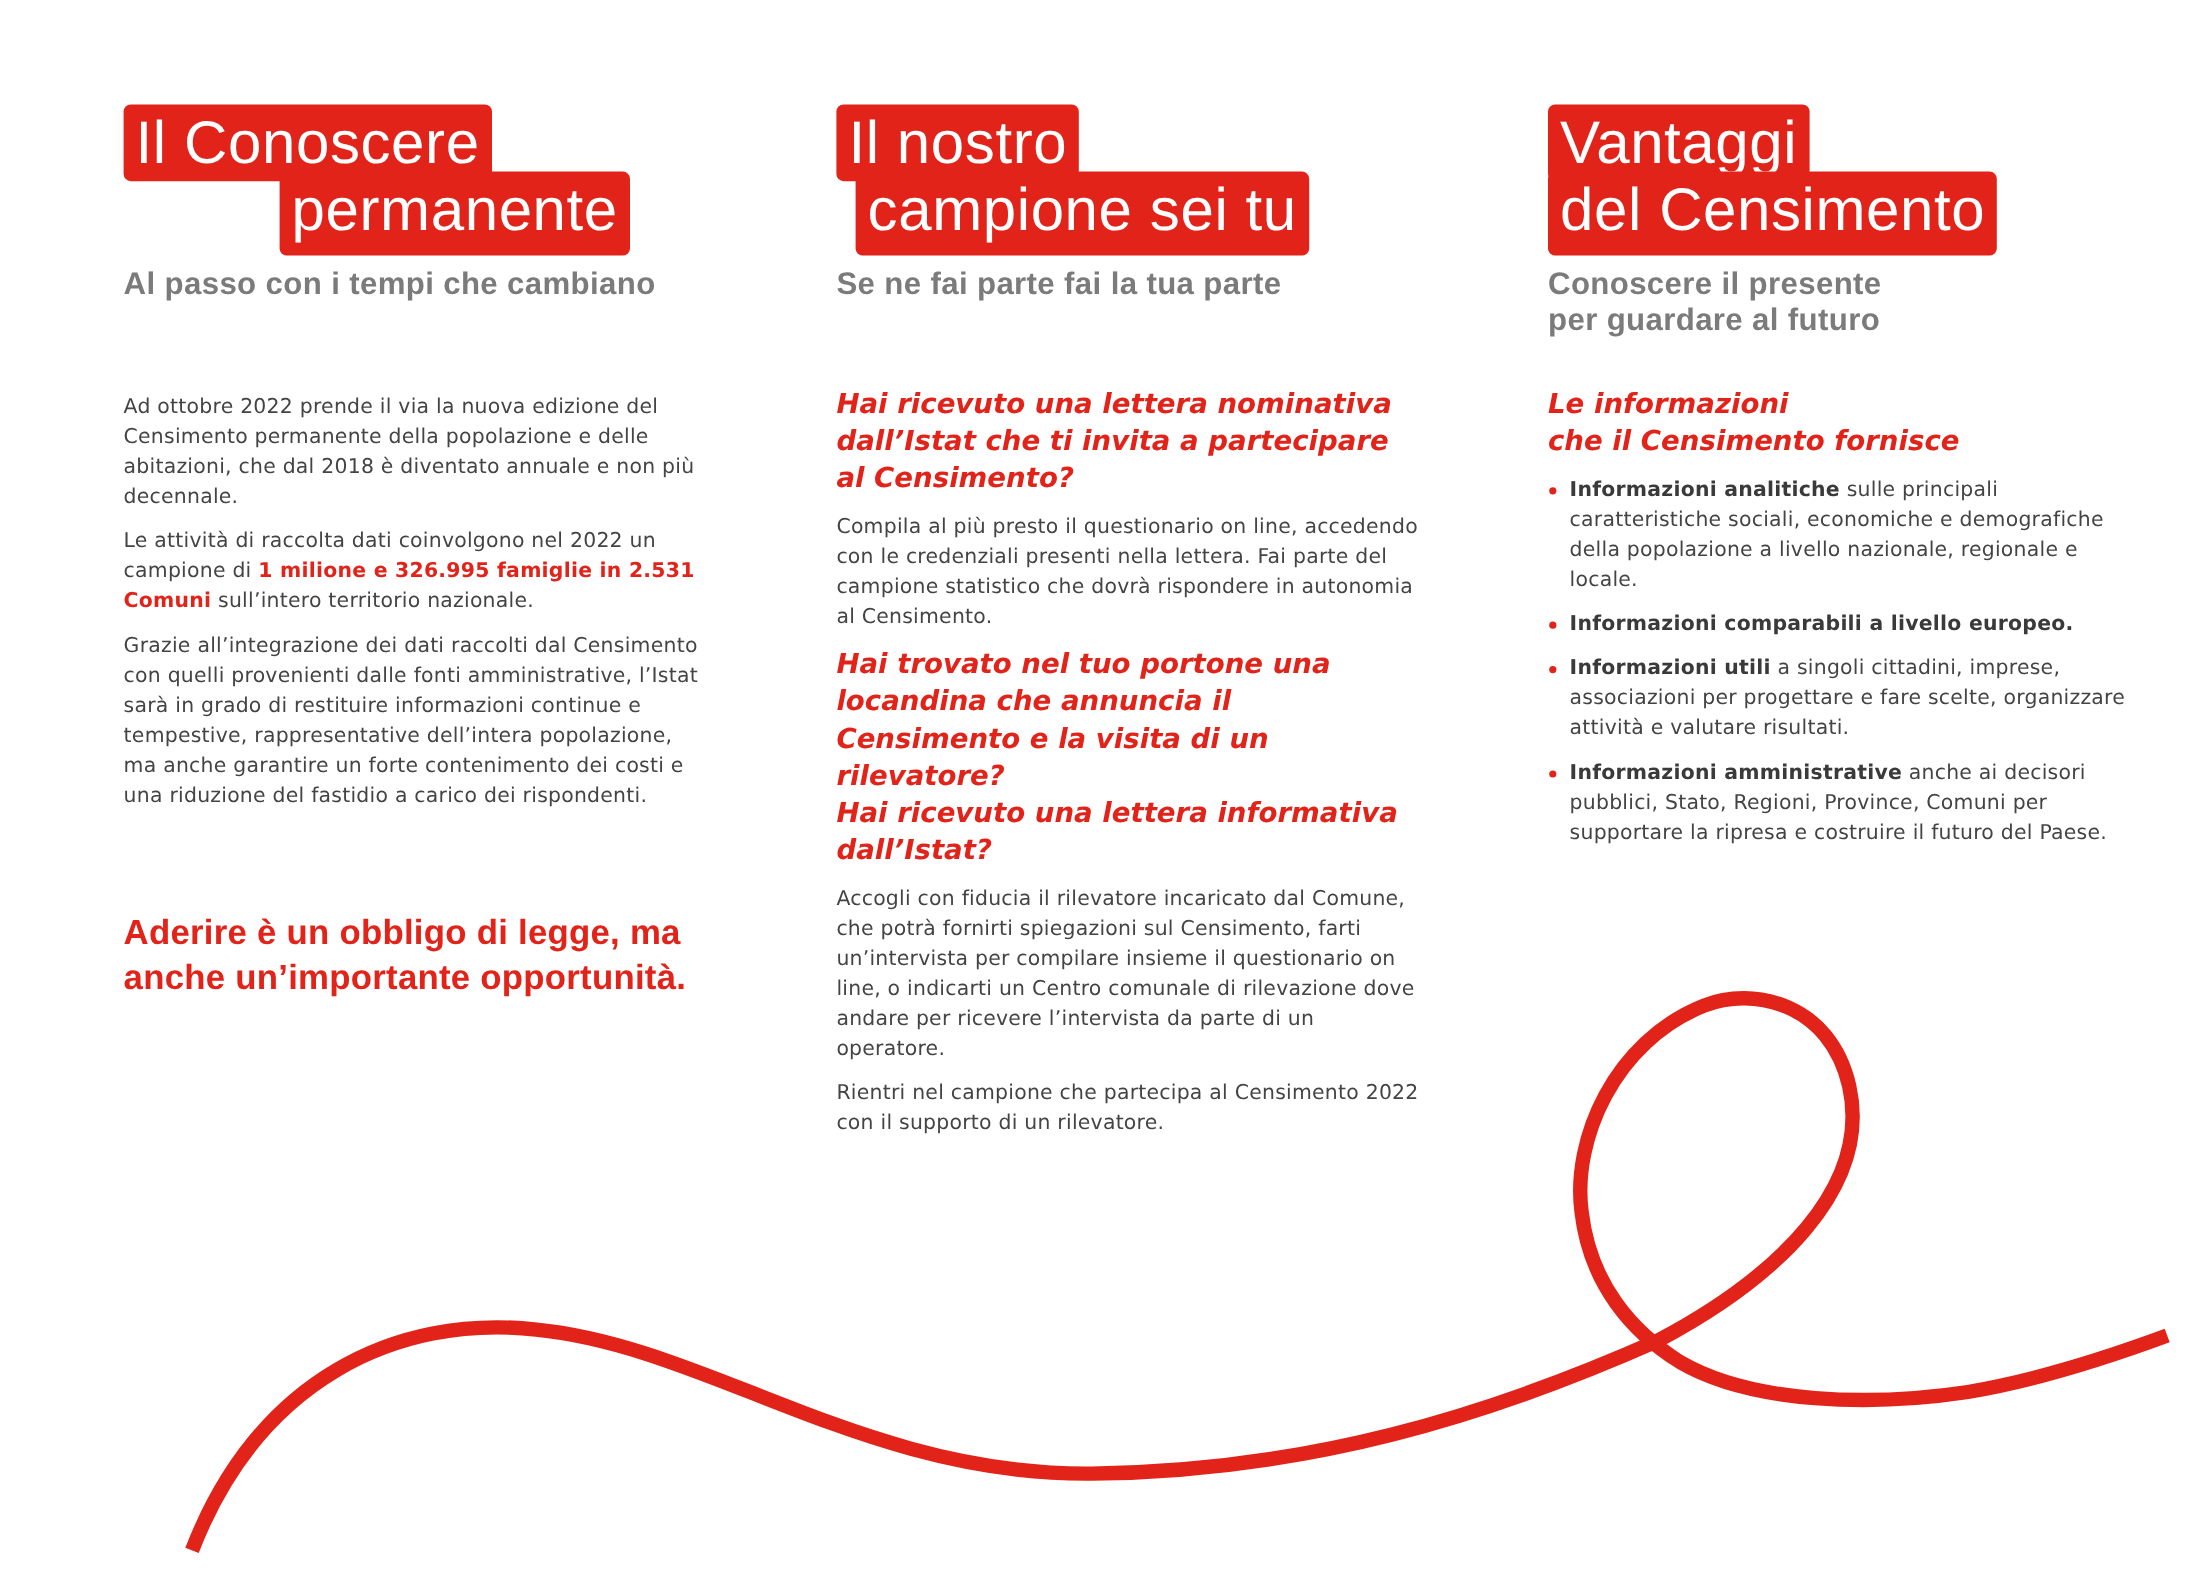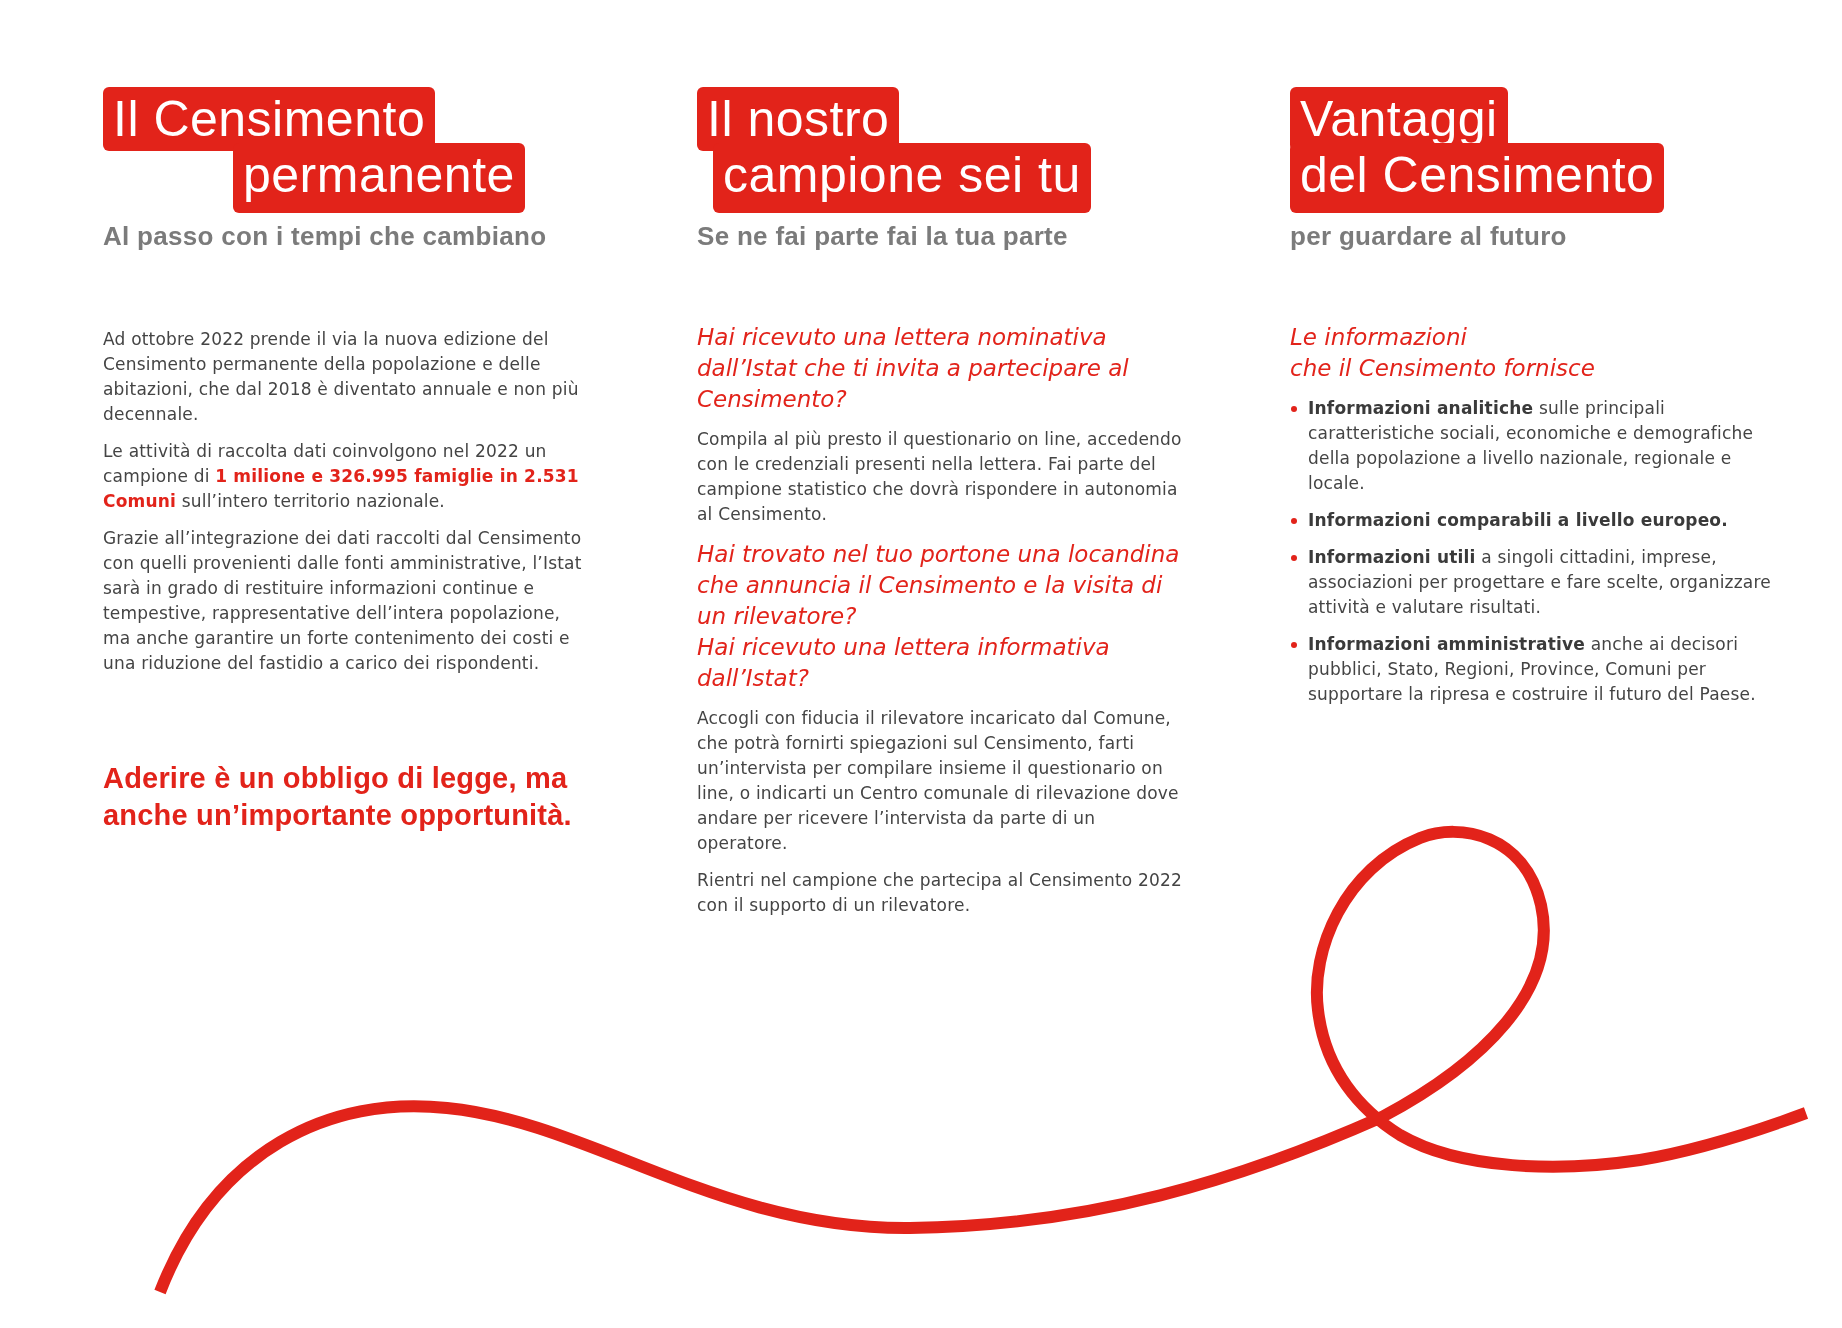--- a/index.html
+++ b/index.html
@@ -24,21 +24,21 @@
               font-size: 26px; line-height: 30px; margin: 0; letter-spacing: 0.3px; }
 
   .body { position: absolute; left: 0; width: 490px; }
   .col1 .body { top: 240px; }
   .col2 .body { top: 235px; }
   .col3 .body { top: 235px; }
 
   p.txt { margin: 0 0 12px 0; font-size: 17px; line-height: 25px; color: #444444; letter-spacing: 0.2px; }
   .hl { color: var(--red, #e2231a); font-weight: bold; }
   .q { font-style: italic; color: var(--red, #e2231a); font-size: 23px; line-height: 31px; margin: 0 0 12px 0;
-       font-family: "DejaVu Sans", sans-serif; font-weight: normal; }
+       font-family: "DejaVu Sans", sans-serif; font-weight: bold; }
   .q2 { }
   .cta { color: var(--red, #e2231a); font-weight: bold; font-size: 29px; line-height: 37px;
          font-family: "Liberation Sans", sans-serif; margin-top: 84px; letter-spacing: 0.2px; }
 
   ul.bul { list-style: none; margin: 0; padding: 0; }
   ul.bul li { position: relative; padding-left: 18px; margin-bottom: 12px; font-size: 17px; line-height: 25px; color: #444444; letter-spacing: 0.2px; }
   ul.bul li .dot { position: absolute; left: 1px; top: 10px; width: 6px; height: 6px; border-radius: 50%; background: var(--red, #e2231a); }
   ul.bul li b { color: #3a3a3a; }
 
   svg.ribbon { position: absolute; left: 0; top: 0; width: 1842px; height: 1328px; pointer-events: none; }
@@ -54,21 +54,21 @@
            C 1480 1065, 1560 990, 1541 905
            C 1525 835, 1460 822, 1420 838
            C 1345 868, 1310 950, 1318 1010
            C 1325 1070, 1360 1110, 1400 1135
            C 1460 1170, 1560 1172, 1640 1160
            C 1700 1150, 1760 1130, 1806 1113" fill="none" stroke="#e2231a" stroke-width="12" stroke-linecap="butt"></path>
 </svg>
 
 <section class="col col1">
   <div class="title">
-    <div class="tbox l1">Il Censimento</div>
+    <div class="tbox l1">Il Conoscere</div>
     <div class="tbox l2">permanente</div>
   </div>
   <h2 class="subtitle">Al passo con i tempi che cambiano</h2>
   <div class="body">
     <p class="txt">Ad ottobre 2022 prende il via la nuova edizione del Censimento permanente della popolazione e delle abitazioni, che dal 2018 è diventato annuale e non più decennale.</p>
     <p class="txt"><span>Le attività di raccolta dati coinvolgono nel 2022 un campione di </span><span class="hl">1 milione e 326.995 famiglie in 2.531 Comuni</span><span> sull’intero territorio nazionale.</span></p>
     <p class="txt">Grazie all’integrazione dei dati raccolti dal Censimento con quelli provenienti dalle fonti amministrative, l’Istat sarà in grado di restituire informazioni continue e tempestive, rappresentative dell’intera popolazione, ma anche garantire un forte contenimento dei costi e una riduzione del fastidio a carico dei rispondenti.</p>
     <div class="cta">Aderire è un obbligo di legge, ma anche un’importante opportunità.</div>
   </div>
 </section>
@@ -90,20 +90,21 @@
     <p class="txt">Rientri nel campione che partecipa al Censimento 2022 con il supporto di un rilevatore.</p>
   </div>
 </section>
 
 <section class="col col3">
   <div class="title">
     <div class="tbox l1">Vantaggi</div>
     <div class="tbox l2">del Censimento</div>
   </div>
   <h2 class="subtitle">
+    <div>Conoscere il presente</div>
     <div>per guardare al futuro</div>
   </h2>
   <div class="body">
     <div class="q">
       <div>Le informazioni</div>
       <div>che il Censimento fornisce</div>
     </div>
     <ul class="bul">
       <li><span class="dot"></span><b>Informazioni analitiche</b><span> sulle principali caratteristiche sociali, economiche e demografiche della popolazione a livello nazionale, regionale e locale.</span></li>
       <li><span class="dot"></span><b>Informazioni comparabili a livello europeo.</b><span></span></li>

